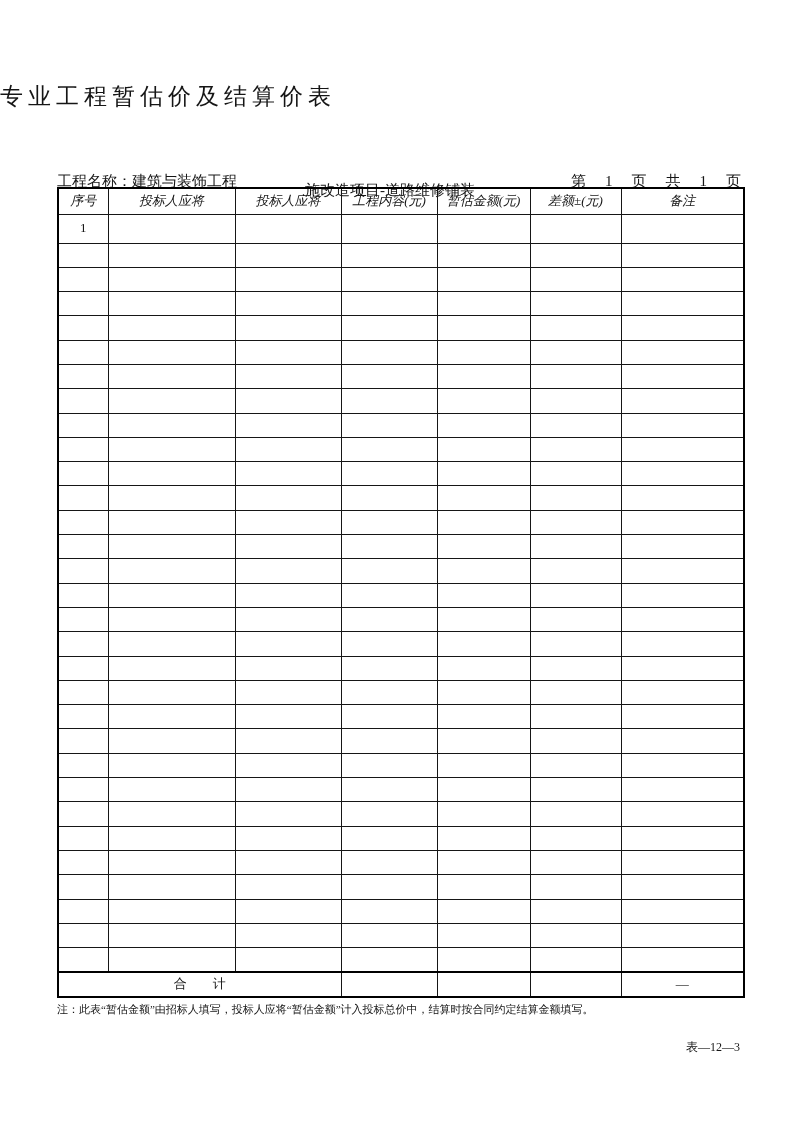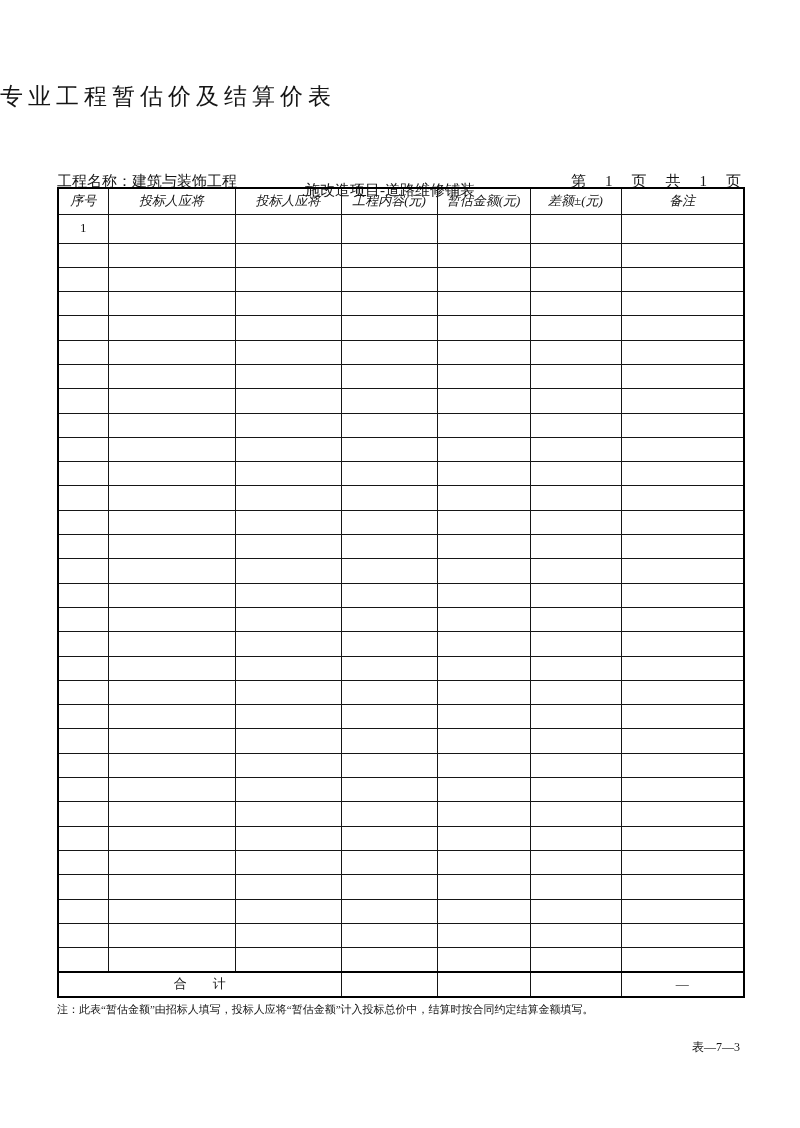--- a/index.html
+++ b/index.html
@@ -373,13 +373,13 @@
         <td colspan="3">合　　计</td>
         <td></td>
         <td></td>
         <td></td>
         <td>—</td>
       </tr>
   </tfoot>
 </table>
 
 <div class="note">注：此表“暂估金额”由招标人填写，投标人应将“暂估金额”计入投标总价中，结算时按合同约定结算金额填写。</div>
-<div class="table-code">表—7—3</div>
+<div class="table-code">表—12—3</div>
 
 </body></html>

